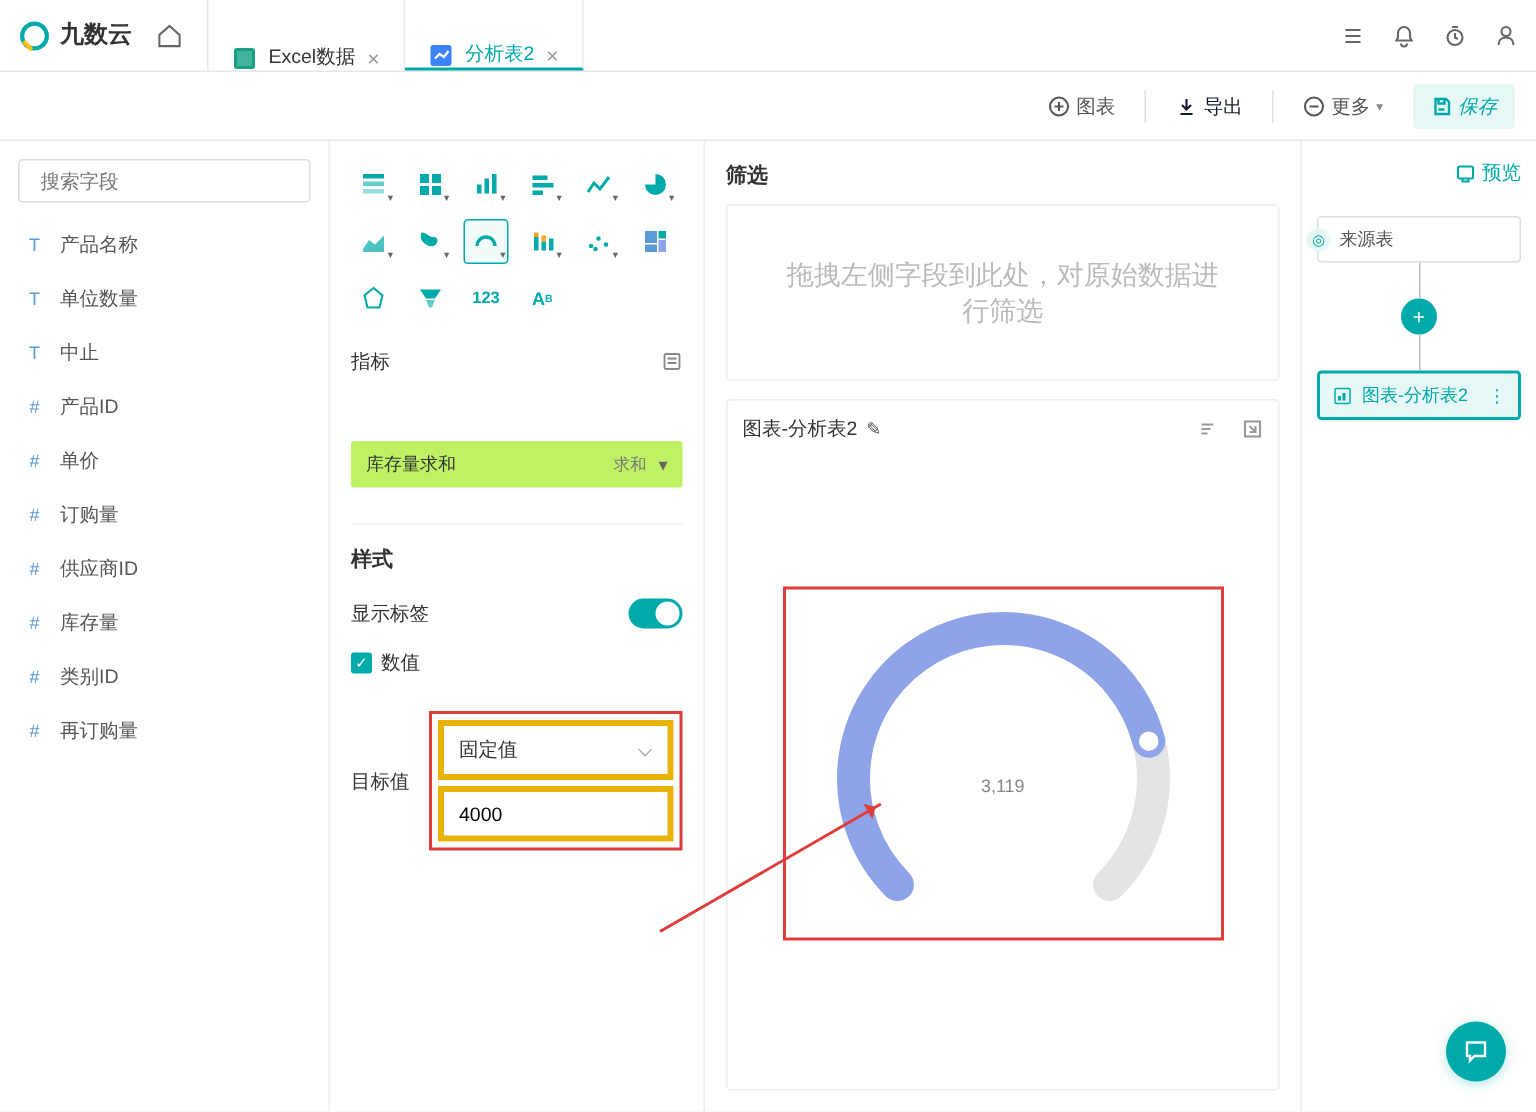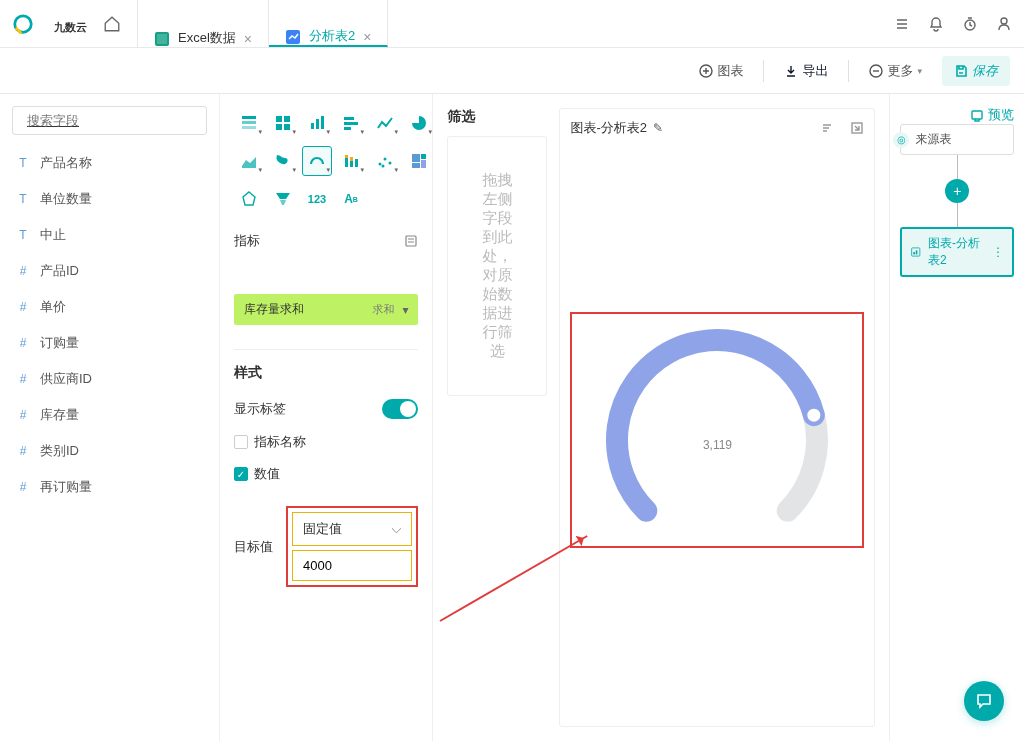--- a/index.html
+++ b/index.html
@@ -1,20 +1,20 @@
 <!DOCTYPE html>
 <html><head>
 <meta charset="utf-8">
 <style>
 * { box-sizing: border-box; margin: 0; padding: 0; font-family: -apple-system, "PingFang SC", "Microsoft YaHei", sans-serif; }
 body { background: #f5f6f7; width: 1024px; height: 741px; overflow: hidden; position: relative; font-size: 13px; color: #333; }
 
 
 .topbar { display: flex; align-items: center; height: 48px; background: #fff; border-bottom: 1px solid #e8e8e8; padding: 0 12px; }
-.logo { display: flex; align-items: flex-end; gap: 20px; font-size: 11px; font-weight: 600; color: #333; }
+.logo { display: flex; align-items: center; gap: 6px; font-size: 16px; font-weight: 600; color: #333; }
 .logo-mark { width: 22px; height: 22px; }
 .home-icon { margin: 0 16px; color: #666; cursor: pointer; }
 .tabs { display: flex; align-items: stretch; height: 100%; border-left: 1px solid #e8e8e8; }
 .tab { display: flex; align-items: flex-end; gap: 8px; padding: 0 16px; border-right: 1px solid #e8e8e8; cursor: pointer; position: relative; }
 .tab.active { color: #0aa; border-bottom: 2px solid #0aa; }
 .tab-close { color: #999; font-size: 14px; }
 .topbar-right { margin-left: auto; display: flex; gap: 18px; color: #666; }
 .topbar-right span { cursor: pointer; }
 
 
@@ -22,21 +22,21 @@
 .toolbar-btn { display: flex; align-items: center; gap: 4px; color: #555; cursor: pointer; }
 .toolbar-btn.disabled { color: #0f172a; }
 .toolbar-btn.save { background: #e6f7f6; color: #0aa; padding: 6px 12px; border-radius: 3px; font-style: italic; }
 .divider { width: 1px; height: 22px; background: #e0e0e0; }
 
 
 .main { display: flex; height: calc(100% - 94px); }
 
 
 .left-panel { width: 220px; background: #fff; border-right: 1px solid #eee; padding: 12px; }
-.search-box { display: flex; gap: 6px; border: 1px solid #ddd; border-radius: 3px; padding: 6px 8px; margin-bottom: 10px; text-decoration: underline; }
+.search-box { display: flex; gap: 6px; border: 1px solid #ddd; border-radius: 3px; padding: 6px 8px; margin-bottom: 10px; }
 .search-box input { border: none; outline: none; flex: 1; font-size: 13px; color: #333; }
 .field-item { display: flex; align-items: center; gap: 10px; padding: 9px 4px; cursor: pointer; color: #555; }
 .ftype { width: 14px; text-align: center; font-size: 12px; }
 .ftype.t { color: #5b9bd5; }
 .ftype.n { color: #5b9bd5; }
 
 
 .center-panel { width: 250px; background: #fff; border-right: 1px solid #eee; padding: 14px 14px; overflow-y: auto; }
 .section-title { font-weight: 600; margin-bottom: 10px; color: #333; font-size: 14px; }
 .chart-types { display: grid; grid-template-columns: repeat(6, 1fr); gap: 8px 4px; margin-bottom: 18px; }
@@ -49,43 +49,43 @@
 .metric-pill .caret { margin-left: 8px; color: #666; }
 .style-section { margin-top: 24px; border-top: 1px solid #eee; padding-top: 14px; }
 .style-row { display: flex; align-items: center; justify-content: space-between; padding: 7px 0; }
 .toggle { width: 36px; height: 20px; background: #0aa; border-radius: 10px; position: relative; cursor: pointer; }
 .toggle::after { content: ""; position: absolute; width: 16px; height: 16px; background: #fff; border-radius: 50%; top: 2px; right: 2px; }
 .checkbox { width: 14px; height: 14px; border: 1px solid #ccc; border-radius: 2px; display: inline-flex; align-items: center; justify-content: center; margin-right: 6px; }
 .checkbox.checked { background: #0aa; border-color: #0aa; color: #fff; font-size: 10px; }
 .target-row { display: flex; align-items: center; gap: 8px; margin-top: 16px; }
 .target-label { width: 44px; }
 .target-inputs { border: 2px solid #e03c3c; padding: 4px; flex: 1; }
-.select-box, .input-box { border: 1px solid #eab308; padding: 7px 10px; display: flex; align-items: center; justify-content: space-between; background: #fff; font-size: 13px; }
+.select-box, .input-box { border: 4px solid #eab308; padding: 7px 10px; display: flex; align-items: center; justify-content: space-between; background: #fff; font-size: 13px; }
 .select-box { margin-bottom: 4px; }
 .input-box input { border: none; outline: none; width: 100%; font-size: 13px; }
 
 
-.chart-panel { flex: 1; padding: 14px; display: flex; flex-direction: row; gap: 12px; background: #fff; border-right: 1px solid #eee; }
+.chart-panel { flex: 1; padding: 14px; display: flex; flex-direction: column; gap: 12px; background: #fff; border-right: 1px solid #eee; }
 .filter-area { }
-.filter-drop { border: 1px solid #eee; border-radius: 3px; padding: 34px; text-align: center; color: #bbb; font-size: 15px; margin-top: 8px; }
+.filter-drop { border: 1px solid #eee; border-radius: 3px; padding: 34px; text-align: center; color: #bbb; font-size: 18px; margin-top: 8px; }
 .chart-card { border: 1px solid #eee; border-radius: 3px; padding: 10px; flex: 1; position: relative; display: flex; flex-direction: column; }
 .chart-card-head { display: flex; align-items: center; gap: 6px; margin-bottom: 6px; }
 .chart-card-head .chtitle { font-weight: 500; }
 .chart-card-head .edit-ico { color: #555; font-size: 12px; }
 .chart-card-head .spacer { margin-left: auto; }
 .chart-card-head .head-ico { color: #999; cursor: pointer; margin-left: 10px; }
 .gauge-wrap { flex: 1; display: flex; align-items: center; justify-content: center; position: relative; }
 .gauge-box { border: 2px solid #e03c3c; padding: 6px 10px; }
 .gauge-label { position: absolute; top: 50%; left: 50%; transform: translate(-50%, 8px); color: #888; font-size: 12px; }
 .arrow-line { position: absolute; left: 440px; top: 620px; width: 170px; height: 2px; background: #e03c3c; transform-origin: left center; transform: rotate(-30deg); }
 .arrow-line::after { content: ""; position: absolute; right: -2px; top: -5px; border: 6px solid transparent; border-left-color: #e03c3c; }
 
 
 .right-panel { width: 156px; padding: 12px 10px; background: #fff; }
-.preview-link { text-align: right; color: #0aa; cursor: pointer; margin-bottom: 0; font-size: 13px; display: flex; align-items: center; justify-content: flex-end; gap: 4px; }
+.preview-link { text-align: right; color: #0aa; cursor: pointer; margin-bottom: 20px; font-size: 13px; display: flex; align-items: center; justify-content: flex-end; gap: 4px; }
 .lineage { display: flex; flex-direction: column; align-items: center; }
 .node-src { display: flex; align-items: center; gap: 6px; border: 1px solid #ddd; border-radius: 3px; padding: 6px 10px; width: 100%; font-size: 12px; color: #555; }
 .node-src .dot { width: 16px; height: 16px; border-radius: 50%; background: #e6f7f6; display: flex; align-items: center; justify-content: center; color: #0aa; font-size: 10px; margin-left: -18px; }
 .vline { width: 1px; height: 24px; background: #bbb; }
 .plus-circle { width: 24px; height: 24px; border-radius: 50%; background: #0aa; color: #fff; display: flex; align-items: center; justify-content: center; cursor: pointer; font-size: 14px; }
 .node-chart { display: flex; align-items: center; gap: 6px; border: 2px solid #0aa; border-radius: 3px; padding: 6px 8px; width: 100%; background: #e6f7f6; color: #0aa; font-size: 12px; }
 .node-chart .more { margin-left: auto; }
 
 .fab { position: absolute; right: 20px; bottom: 20px; width: 40px; height: 40px; border-radius: 50%; background: #0aa; color: #fff; display: flex; align-items: center; justify-content: center; font-size: 18px; cursor: pointer; box-shadow: 0 2px 8px rgba(0,170,170,.3); }
 
@@ -357,26 +357,20 @@
       <span>库存量求和</span>
       <span class="agg">求和</span>
       <span class="caret">▾</span>
     </div>
 
     <div class="style-section">
       <div class="section-title">样式</div>
       <div class="style-row">
         <span>显示标签</span>
         <div class="toggle"></div>
-      </div>
-      <div class="style-row">
-        <span style="display:flex;align-items:center;">
-            <span class="checkbox"></span>
-            <span>指标名称</span>
-          </span>
       </div>
       <div class="style-row">
         <span style="display:flex;align-items:center;">
             <span class="checkbox checked">✓</span>
             <span>数值</span>
           </span>
       </div>
 
       <div class="target-row">
         <span class="target-label">目标值</span>

